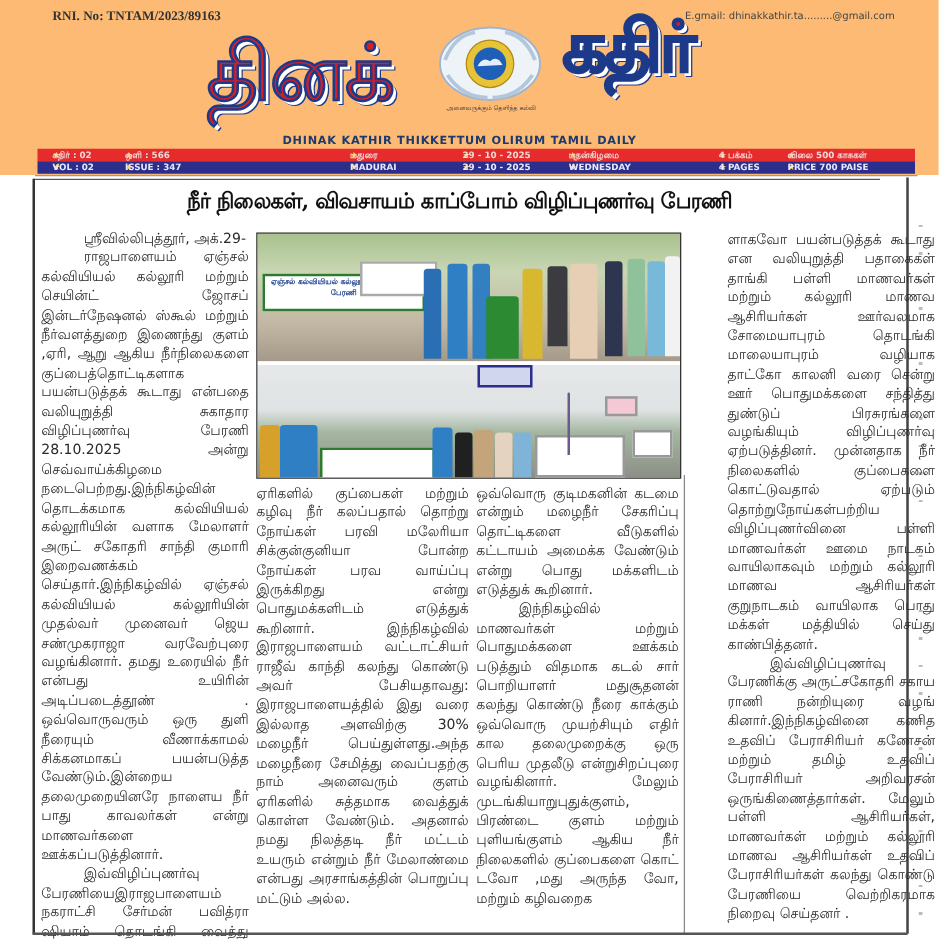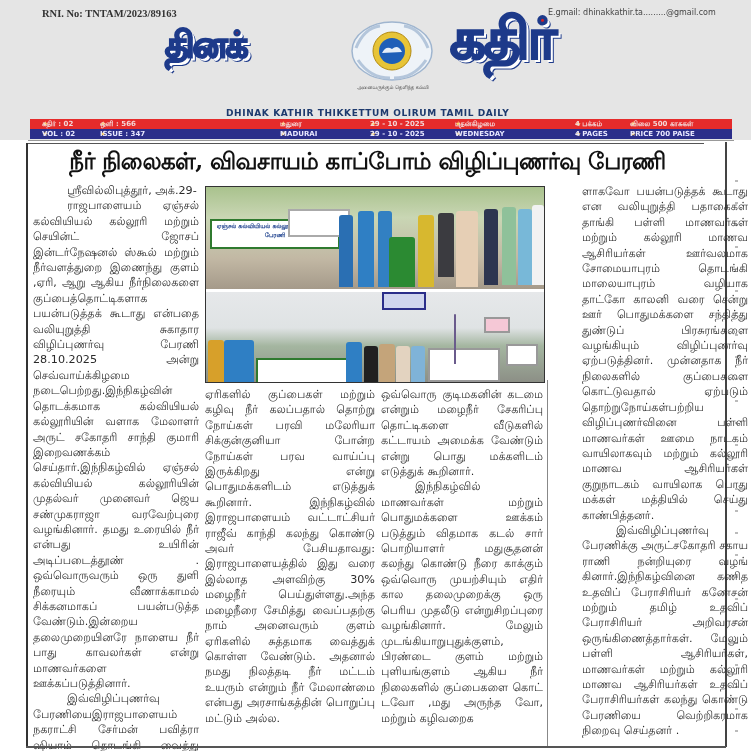--- a/index.html
+++ b/index.html
@@ -1,37 +1,37 @@
 <!DOCTYPE html>
 <html><head>
 <meta charset="utf-8">
 <style>
   html, body { margin:0; padding:0; }
   body { width:751px; height:751px; background:#ffffff; overflow:hidden; position:relative;
          font-family:"DejaVu Sans", sans-serif; color:#222; }
-  .masthead { position:absolute; left:0; top:0; width:751px; height:140px; background:#e5e5e5; }
+  .masthead { position:absolute; left:0; top:0; width:751px; height:140px; background:#fdba74; }
   .rni { position:absolute; left:42px; top:8px; font-family:"Liberation Serif", serif; font-weight:bold; font-size:10.5px; color:#333; }
   .email { position:absolute; left:548px; top:8px; font-size:8px; color:#444; }
-  .logo-left { position:absolute; left:165px; top:14px; font-family:"DejaVu Serif", serif; font-weight:bold; font-size:36px; line-height:60px;
+  .logo-left { position:absolute; left:165px; top:29px; font-family:"DejaVu Serif", serif; font-weight:normal; font-size:64px; line-height:60px;
                color:#d41f26; -webkit-text-stroke:2px #1d3a8a; text-shadow:3px 3px 0 #fff, 4px 4px 0 #1d3a8a; letter-spacing:-2px; }
   .logo-right { position:absolute; left:450px; top:8px; font-family:"DejaVu Serif", serif; font-weight:bold; font-size:56px; line-height:60px;
                color:#d41f26; -webkit-text-stroke:2px #1d3a8a; text-shadow:3px 3px 0 #fff, 4px 4px 0 #1d3a8a; letter-spacing:-2px; }
   .emblem { position:absolute; left:350px; top:20px; width:84px; height:62px; }
   .emblem-caption { position:absolute; left:353px; top:84px; width:80px; text-align:center; font-size:5px; color:#333; }
   .slogan-ta { position:absolute; left:395px; top:86px; font-family:"DejaVu Serif", serif; font-style:italic; font-size:17px; color:#d41f26; }
   .slogan-en { position:absolute; left:226px; top:108px; font-family:"DejaVu Sans", sans-serif; font-weight:bold; font-size:9px; letter-spacing:0.6px; color:#1d3a6e; }
   .bar { position:absolute; left:30px; width:702px; height:10px; font-size:7px; line-height:10px; font-weight:bold; color:#f4d7d7; }
   .bar.red { top:119px; background:#e52b2b; }
   .bar.blue { top:129px; background:#2b2e8a; color:#e8e8ff; }
   .bar span { position:absolute; white-space:nowrap; }
   .bar .star { color:#ffd36a; margin-right:2px; }
   .rule-top { position:absolute; left:28px; top:140px; width:706px; height:1px; background:#999; }
   .headline-box { position:absolute; left:27px; top:143px; width:677px; height:1px; background:#555; }
   .headline { position:absolute; left:30px; top:146px; width:675px; text-align:center; font-family:"DejaVu Serif", serif; font-weight:bold;
-              font-size:23px; line-height:30px; color:#111; letter-spacing:-0.6px; white-space:nowrap; }
+              font-size:17px; line-height:30px; color:#111; letter-spacing:-0.6px; white-space:nowrap; }
   .vline { position:absolute; background:#333; width:1.5px; }
   .col { position:absolute; font-family:"DejaVu Sans", sans-serif; font-size:11.2px; line-height:15.4px; color:#2a2a2a; text-align:justify; }
   .col p { margin:0; text-indent:0; }
   .col .indent { text-indent:34px; }
   .col1 { left:33px; top:183px; width:166px; }
   .col2 { left:205px; top:387px; width:170px; }
   .col3 { left:381px; top:387px; width:162px; }
   .col4 { left:582px; top:184px; width:166px; }
   .photo { position:absolute; left:205px; top:186px; width:338px; height:195px; border:1.5px solid #333; overflow:hidden; background:#ddd; }
   .photo .p1 { position:absolute; left:0; top:0; width:338px; height:102px; background:linear-gradient(180deg,#a9c28d 0%,#c9d6b4 30%,#c2b8a4 70%,#a59a8a 100%); }

